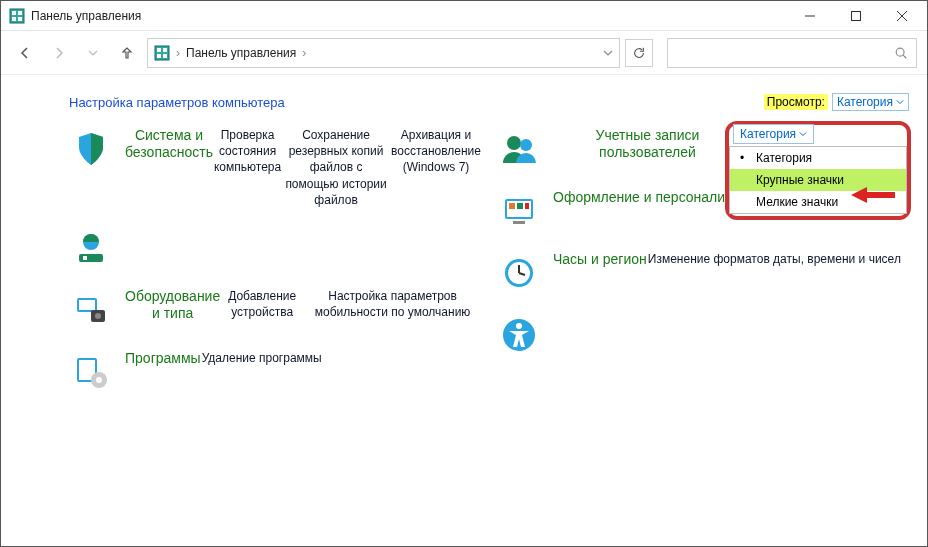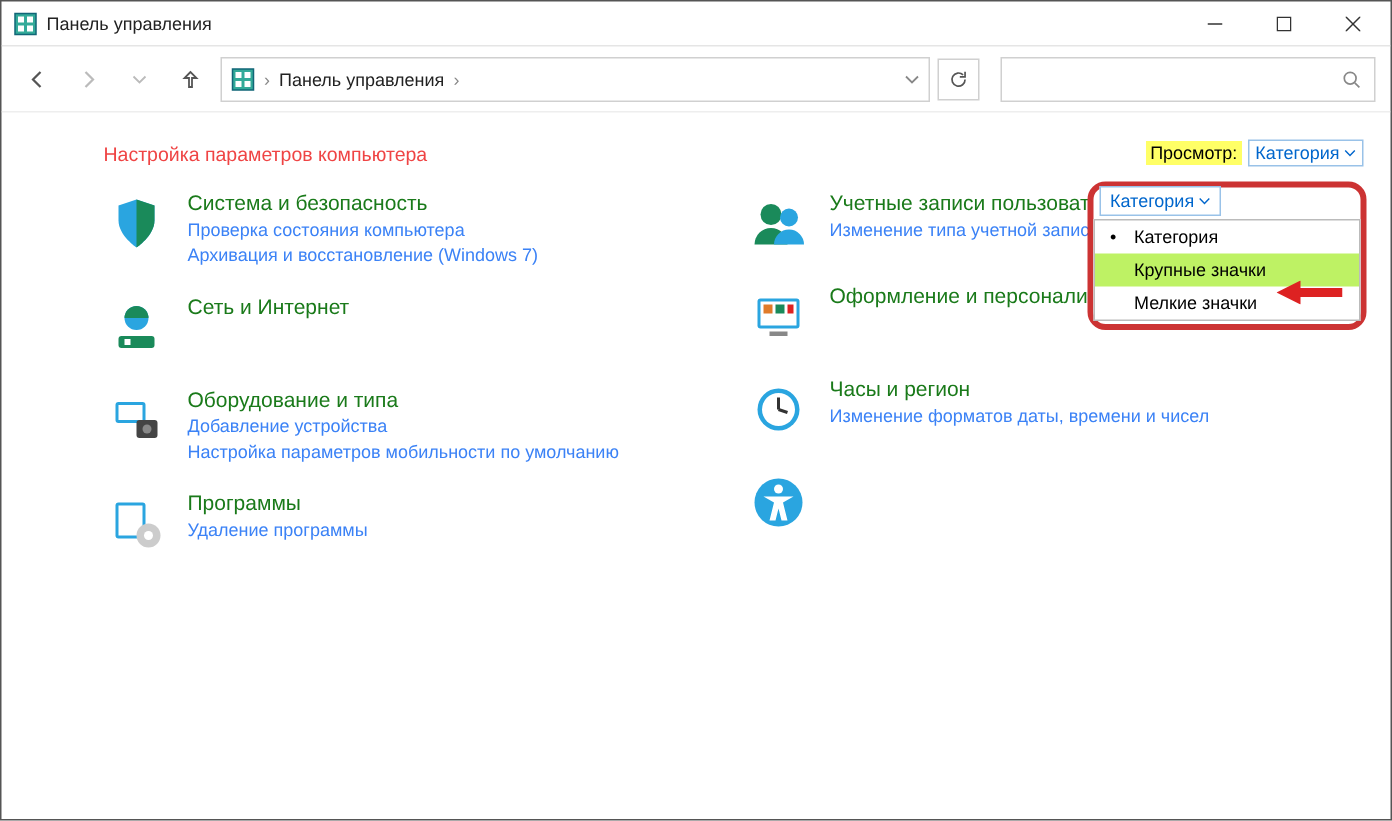--- a/index.html
+++ b/index.html
@@ -16,31 +16,31 @@
   .addr { flex:1; height:30px; border:1px solid #d0d0d0; display:flex; align-items:center; padding:0 6px; gap:6px; }
   .addr .sep{color:#888;}
   .addr .crumb{color:#222;}
   .addr .spacer{flex:1;}
   .refresh,.drop { width:28px;height:28px;display:flex;align-items:center;justify-content:center;color:#555;border:1px solid #d0d0d0;margin-left:-1px;}
   .search { width:250px; height:30px; border:1px solid #d0d0d0; margin-left:8px; display:flex; align-items:center; padding:0 8px; color:#888;}
   .search input{flex:1;border:none;outline:none;font-size:12px;}
   
   .content { padding: 18px 18px 0 68px; position:relative;}
   .heading-row { display:flex; align-items:center; margin-bottom:16px;}
-  .heading { font-size: 13px; color: #ef4444; }
+  .heading { font-size: 13px; color: #1d4ed8; }
   .heading-row .flex{flex:1;}
   .viewby { background:#ffff66; padding:1px 3px; font-size:12px;}
   .viewsel { color:#0066cc; margin-left:4px; font-size:12px; display:inline-flex;align-items:center;gap:3px; padding:1px 4px; border:1px solid #99c2e8;}
   .cols { display:flex; gap: 16px;}
   .col { flex:1; display:flex; flex-direction:column; gap:18px;}
   .cat { display:flex; gap:12px; }
   .cat-icon { width:44px; height:44px; flex-shrink:0; display:flex;align-items:center;justify-content:center;}
-  .cat-body { display:flex; flex-direction:column; gap:1px;}
+  .cat-body { display:flex; flex-direction:row; gap:1px;text-align:center;}
   .cat-title { color:#1a7a1a; font-size:14px; line-height:1.2;}
-  .cat-link { color:#3b82f6; font-size:12px; line-height:1.35; cursor:pointer;}
+  .cat-link { color:#0f172a; font-size:12px; line-height:1.35; cursor:pointer;}
   
   .menu-wrap { position:absolute; top:120px; right:16px; width:186px; border:4px solid #c33; border-radius:12px; background:#fff; padding:2px 0;}
   .menu-inner{border:1px solid #bbb; background:#fff;}
   .menu-header { color:#0066cc; font-size:12px; padding:2px 6px; border:1px solid #99c2e8; display:inline-flex;align-items:center;gap:3px; margin:-22px 0 2px 4px; background:#fff;}
   .menu-item { padding:4px 10px 4px 26px; font-size:12px; position:relative; cursor:default;}
   .menu-item.sel::before{content:"•"; position:absolute; left:10px;}
   .menu-item.hover{ background:#bef264;}
   .menu-item + .menu-item{}
   
   .red-arrow{position:absolute; top:62px; right:12px; width:44px; height:16px;}
@@ -155,34 +155,34 @@
         <div class="cat">
           <div class="cat-icon">
             <svg width="40" height="40" viewBox="0 0 40 40">
               <path d="M20 4 L32 8 V18 C32 28 20 36 20 36 C20 36 8 28 8 18 V8 Z" fill="#2aa5e0"></path>
               <path d="M20 4 L32 8 V18 C32 28 20 36 20 36 Z" fill="#1a8a5a"></path>
             </svg>
           </div>
           <div class="cat-body">
             <a class="cat-title">Система и безопасность</a>
             <a class="cat-link">Проверка состояния компьютера</a>
+            <a class="cat-link">Сохранение резервных копий файлов с помощью истории файлов</a>
             <a class="cat-link">Архивация и восстановление (Windows 7)</a>
           </div>
         </div>
         <div class="cat">
           <div class="cat-icon">
             <svg width="40" height="40" viewBox="0 0 40 40">
               <circle cx="20" cy="14" r="8" fill="#2aa5e0"></circle>
               <path d="M12 14 a8 8 0 0 1 16 0" fill="#1a8a5a"></path>
               <rect x="8" y="26" width="24" height="8" rx="2" fill="#1a8a5a"></rect>
               <rect x="12" y="28" width="4" height="4" fill="#fff"></rect>
             </svg>
           </div>
           <div class="cat-body">
-            <a class="cat-title">Сеть и Интернет</a>
           </div>
         </div>
         <div class="cat">
           <div class="cat-icon">
             <svg width="40" height="40" viewBox="0 0 40 40">
               <rect x="6" y="8" width="20" height="14" rx="2" fill="#2aa5e0"></rect>
               <rect x="8" y="10" width="16" height="10" fill="#fff"></rect>
               <rect x="20" y="20" width="14" height="12" rx="2" fill="#444"></rect>
               <circle cx="27" cy="26" r="3" fill="#888"></circle>
             </svg>

